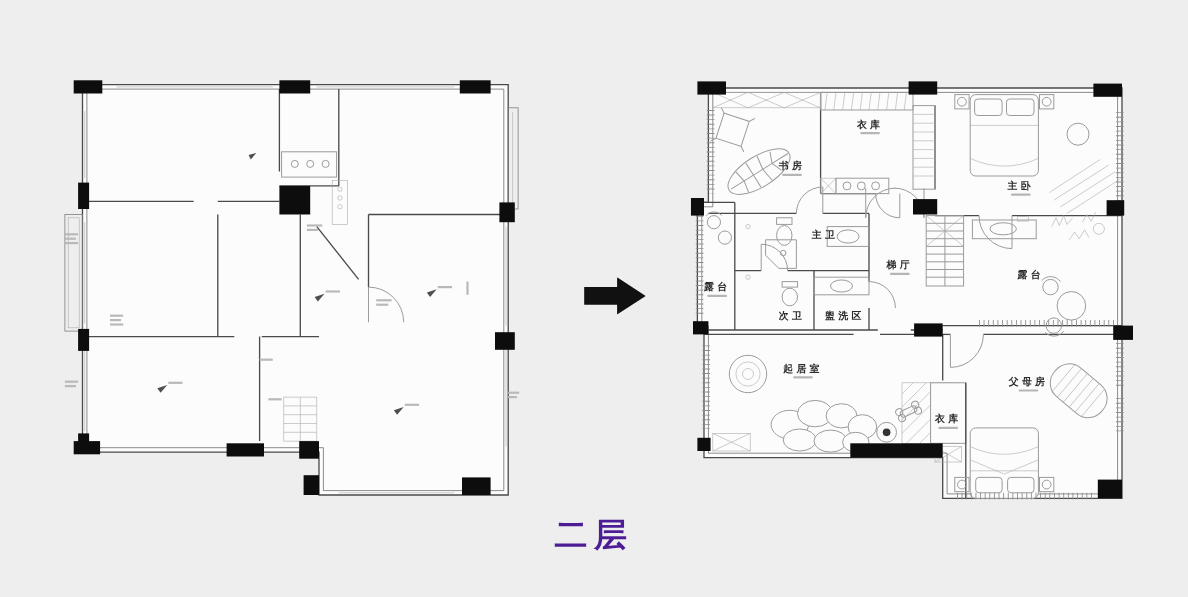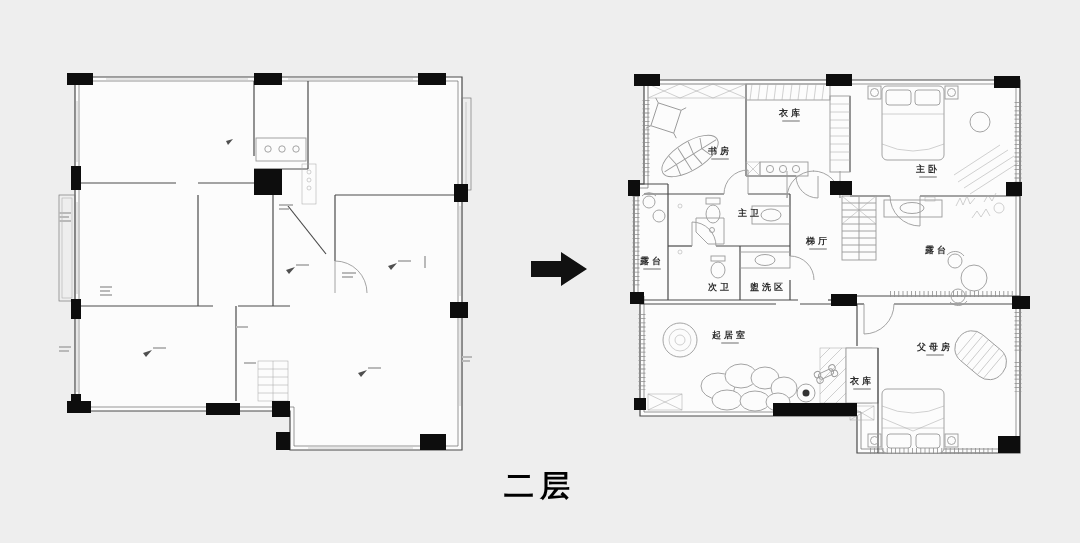--- a/index.html
+++ b/index.html
@@ -3,21 +3,21 @@
 <meta charset="utf-8">
 <style>
   html,body{margin:0;padding:0;}
   body{font-family:"Liberation Sans","DejaVu Sans",sans-serif;}
   .stage{position:relative;width:1080px;height:543px;background:#eeeeee;overflow:hidden;}
   .plan{position:absolute;}
   .plan-left{left:58px;top:56px;width:415px;height:402px;}
   .plan-right{left:628px;top:56px;width:405px;height:404px;}
   .arrow-wrap{position:absolute;left:531px;top:252px;width:56px;height:34px;}
   .caption{position:absolute;left:0;top:466px;width:1080px;text-align:center;
-           font-size:30px;font-weight:700;letter-spacing:6px;color:#000000;}
+           font-size:30px;font-weight:700;letter-spacing:6px;color:#4c1d95;}
   
   .fillplan{fill:#fcfcfc;stroke:#4a4a4a;stroke-width:1.2;}
   .inner{fill:none;stroke:#6a6a6a;stroke-width:.7;}
   .w{stroke:#4a4a4a;stroke-width:1.2;fill:none;}
   .wl{stroke:#7a7a7a;stroke-width:.7;fill:none;}
   .f{stroke:#9a9a9a;stroke-width:.9;fill:none;}
   .ff{stroke:#9a9a9a;stroke-width:.9;fill:#fcfcfc;}
   .hl{stroke:#ababab;stroke-width:.55;fill:none;}
   .col{fill:#0d0d0d;}
   .comb{stroke:#8d8d8d;stroke-width:7;stroke-dasharray:0.8 3.4;fill:none;}

